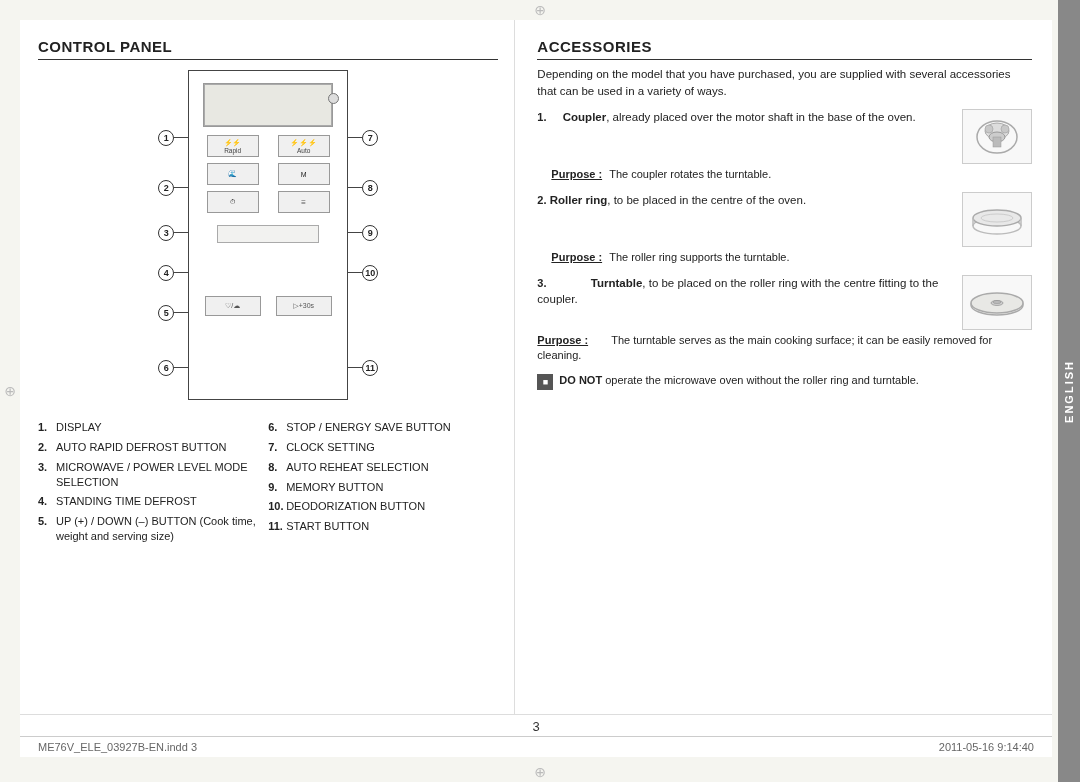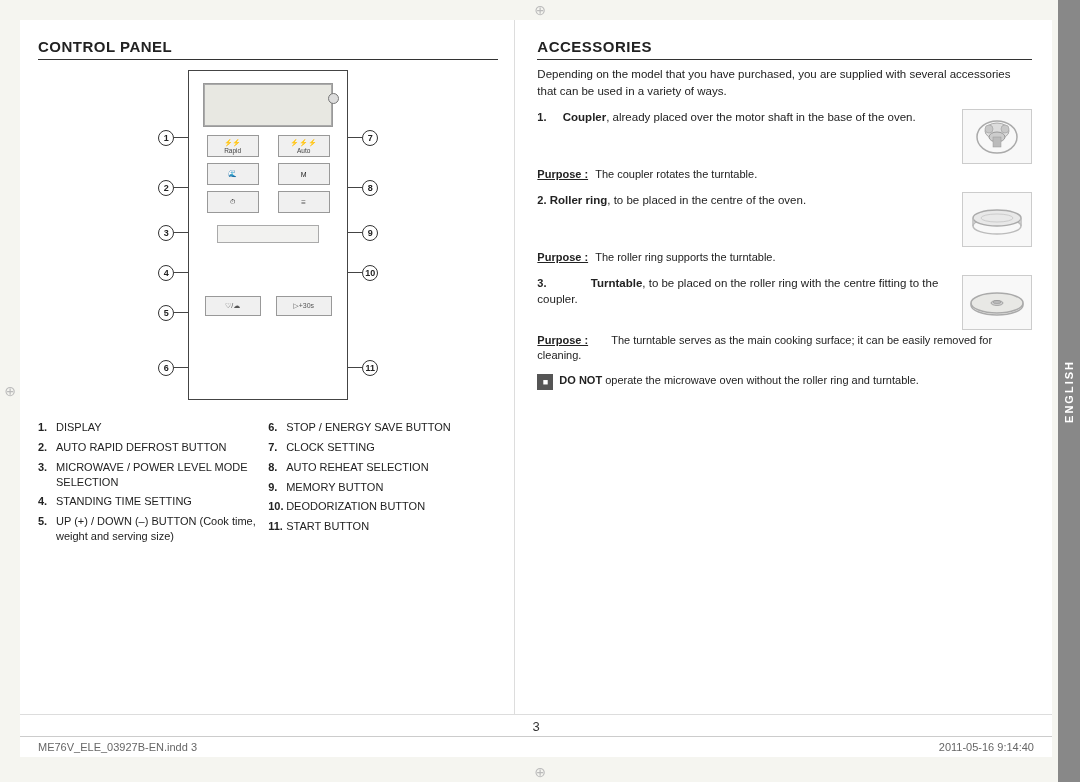--- a/index.html
+++ b/index.html
@@ -190,20 +190,21 @@
       background: #f8f8f8;
       display: flex;
       align-items: center;
       justify-content: center;
       flex-shrink: 0;
     }
 
     .acc-purpose {
       font-size: 11px;
       margin-top: 3px;
+      margin-left: 14px;
       line-height: 1.35;
     }
 
     .bold { font-weight: bold; }
     .underline { text-decoration: underline; }
 
     
     .warning-box {
       margin-top: 8px;
       display: flex;
@@ -359,21 +360,21 @@
             <div class="list-item">
               <span class="list-num">2.</span>
               <span class="list-text">AUTO RAPID DEFROST BUTTON</span>
             </div>
             <div class="list-item">
               <span class="list-num">3.</span>
               <span class="list-text">MICROWAVE / POWER LEVEL MODE SELECTION</span>
             </div>
             <div class="list-item">
               <span class="list-num">4.</span>
-              <span class="list-text">STANDING TIME SETTING</span>
+              <span class="list-text">STANDING TIME DEFROST</span>
             </div>
             <div class="list-item">
               <span class="list-num">5.</span>
               <span class="list-text">UP (+) / DOWN (–) BUTTON (Cook time, weight and serving size)</span>
             </div>
           </div>
           <div class="list-col">
             <div class="list-item">
               <span class="list-num">6.</span>
               <span class="list-text">STOP / ENERGY SAVE BUTTON</span>

